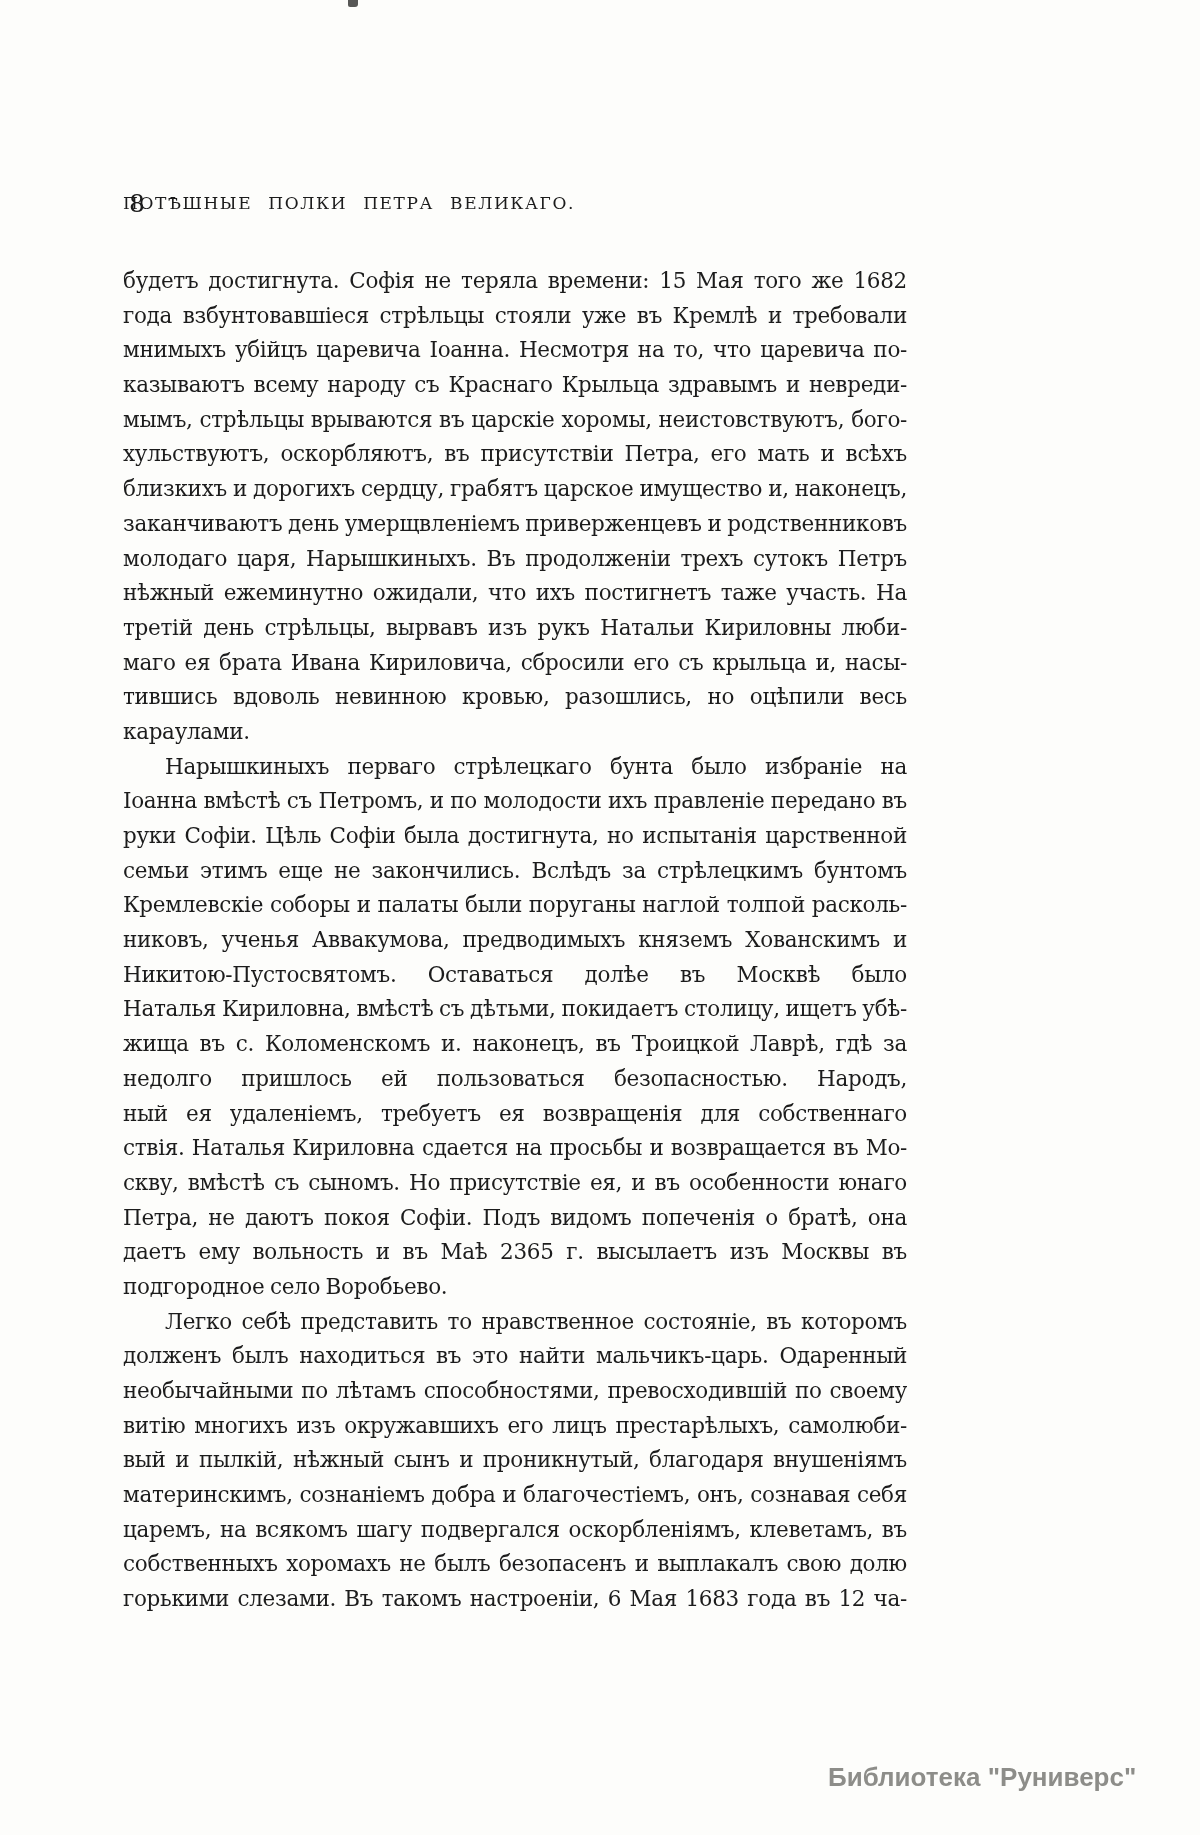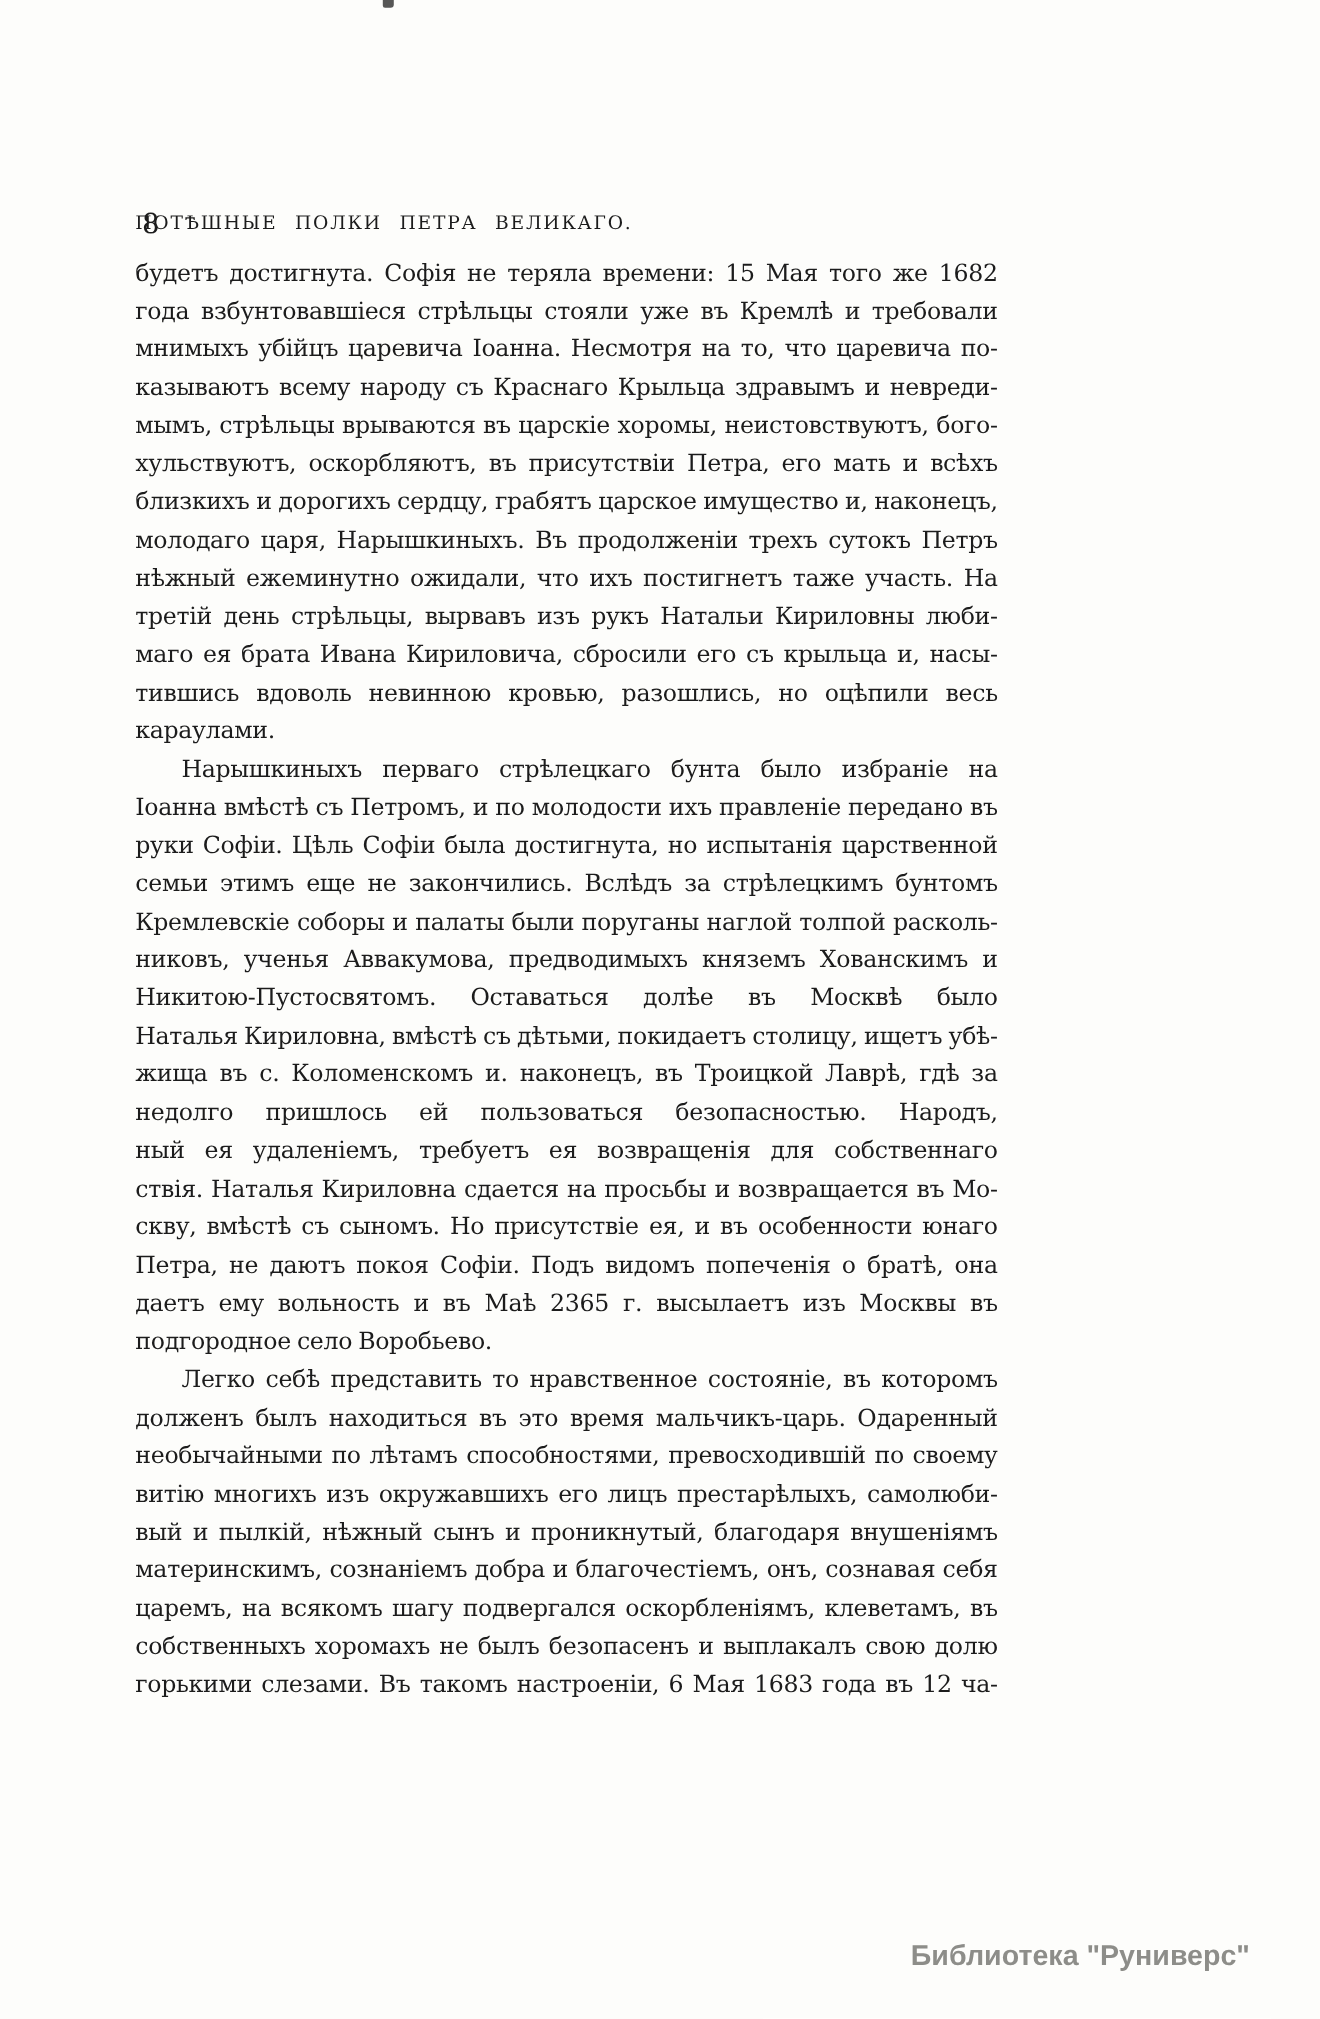--- a/index.html
+++ b/index.html
@@ -31,21 +31,21 @@
     text-align: left;
     font-size: 17px;
     letter-spacing: 1.6px;
     word-spacing: 9px;
     white-space: nowrap;
   }
 
   
   .text-block {
     position: absolute;
-    top: 232px;
+    top: 264px;
     left: 123px;
     width: 784px;
     font-size: 21.5px;
     line-height: 34.7px;
     letter-spacing: -0.3px;
     word-spacing: -1px;
   }
   .line {
     height: 34.7px;
     overflow: hidden;
@@ -95,20 +95,21 @@
   </div>
 
   <div class="text-block">
       <div class="line">будетъ достигнута. Софія не теряла времени: 15 Мая того же 1682</div>
       <div class="line">года взбунтовавшіеся стрѣльцы стояли уже въ Кремлѣ и требовали</div>
       <div class="line">мнимыхъ убійцъ царевича Іоанна. Несмотря на то, что царевича по-</div>
       <div class="line">казываютъ всему народу съ Краснаго Крыльца здравымъ и невреди-</div>
       <div class="line">мымъ, стрѣльцы врываются въ царскіе хоромы, неистовствуютъ, бого-</div>
       <div class="line">хульствуютъ, оскорбляютъ, въ присутствіи Петра, его мать и всѣхъ</div>
       <div class="line">близкихъ и дорогихъ сердцу, грабятъ царское имущество и, наконецъ,</div>
+      <div class="line">заканчиваютъ день умерщвленіемъ приверженцевъ и родственниковъ</div>
       <div class="line">молодаго царя, Нарышкиныхъ. Въ продолженіи трехъ сутокъ Петръ съ</div>
       <div class="line">нѣжный ежеминутно ожидали, что ихъ постигнетъ таже участь. На</div>
       <div class="line">третій день стрѣльцы, вырвавъ изъ рукъ Натальи Кириловны люби-</div>
       <div class="line">маго ея брата Ивана Кириловича, сбросили его съ крыльца и, насы-</div>
       <div class="line">тившись вдоволь невинною кровью, разошлись, но оцѣпили весь Кремль</div>
       <div class="line para-end">караулами.</div>
       <div class="line indent">Нарышкиныхъ перваго стрѣлецкаго бунта было избраніе на царство</div>
       <div class="line">Іоанна вмѣстѣ съ Петромъ, и по молодости ихъ правленіе передано въ</div>
       <div class="line">руки Софіи. Цѣль Софіи была достигнута, но испытанія царственной</div>
       <div class="line">семьи этимъ еще не закончились. Вслѣдъ за стрѣлецкимъ бунтомъ</div>
@@ -118,21 +119,21 @@
       <div class="line">Наталья Кириловна, вмѣстѣ съ дѣтьми, покидаетъ столицу, ищетъ убѣ-</div>
       <div class="line">жища въ с. Коломенскомъ и. наконецъ, въ Троицкой Лаврѣ, гдѣ за</div>
       <div class="line">недолго пришлось ей пользоваться безопасностью. Народъ, взволнован-</div>
       <div class="line">ный ея удаленіемъ, требуетъ ея возвращенія для собственнаго спокой-</div>
       <div class="line">ствія. Наталья Кириловна сдается на просьбы и возвращается въ Мо-</div>
       <div class="line">скву, вмѣстѣ съ сыномъ. Но присутствіе ея, и въ особенности юнаго</div>
       <div class="line">Петра, не даютъ покоя Софіи. Подъ видомъ попеченія о братѣ, она</div>
       <div class="line">даетъ ему вольность и въ Маѣ 2365 г. высылаетъ изъ Москвы въ</div>
       <div class="line para-end">подгородное село Воробьево.</div>
       <div class="line indent">Легко себѣ представить то нравственное состояніе, въ которомъ</div>
-      <div class="line">долженъ былъ находиться въ это время мальчикъ-царь. Одаренный</div>
+      <div class="line">долженъ былъ находиться въ это найти мальчикъ-царь. Одаренный</div>
       <div class="line">необычайными по лѣтамъ способностями, превосходившій по своему раз-</div>
       <div class="line">витію многихъ изъ окружавшихъ его лицъ престарѣлыхъ, самолюби-</div>
       <div class="line">вый и пылкій, нѣжный сынъ и проникнутый, благодаря внушеніямъ</div>
       <div class="line">материнскимъ, сознаніемъ добра и благочестіемъ, онъ, сознавая себя</div>
       <div class="line">царемъ, на всякомъ шагу подвергался оскорбленіямъ, клеветамъ, въ</div>
       <div class="line">собственныхъ хоромахъ не былъ безопасенъ и выплакалъ свою долю</div>
       <div class="line">горькими слезами. Въ такомъ настроеніи, 6 Мая 1683 года въ 12 ча-</div>
     </div>
 
   <div class="watermark">Библиотека "Руниверс"</div>

